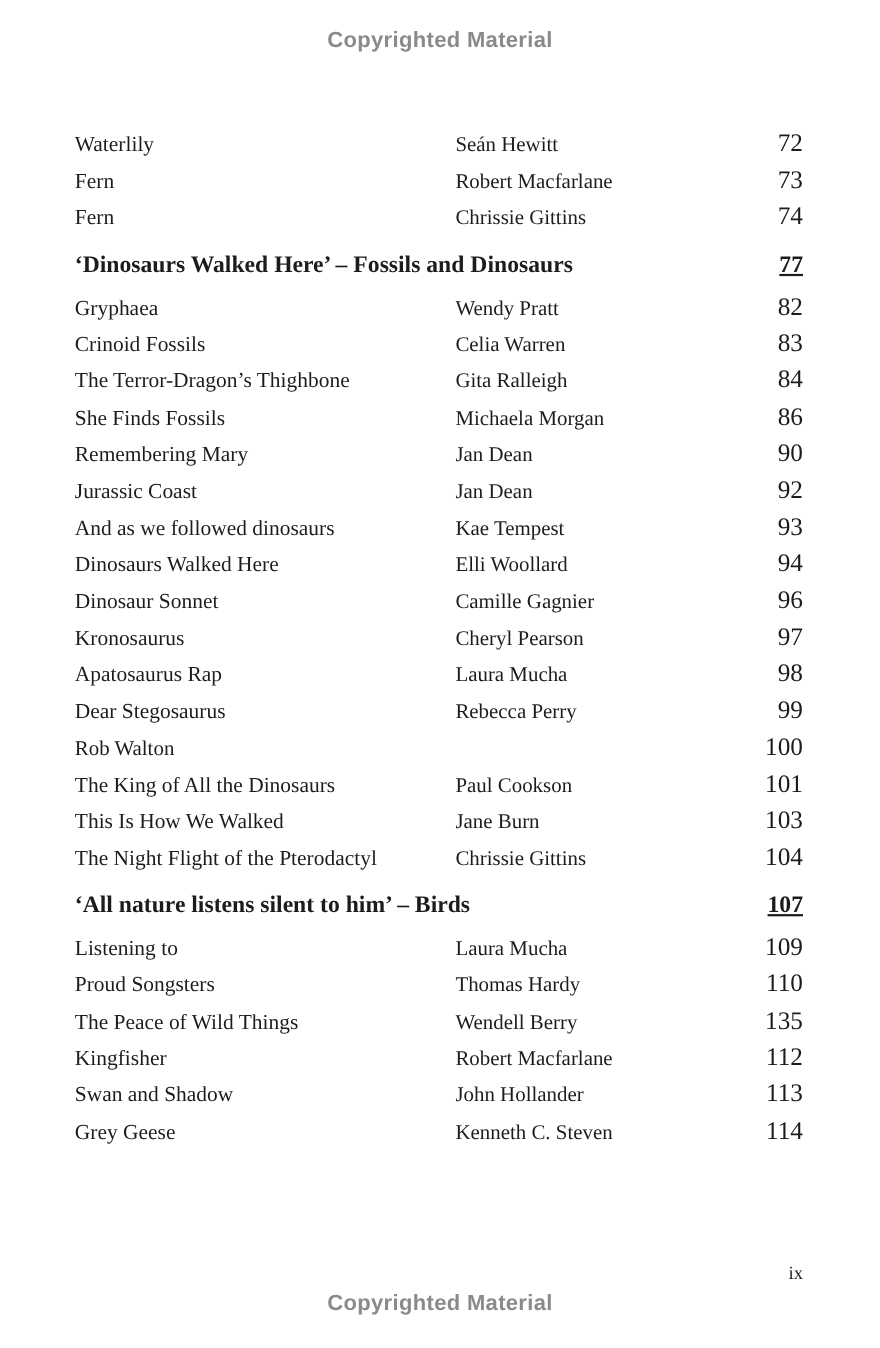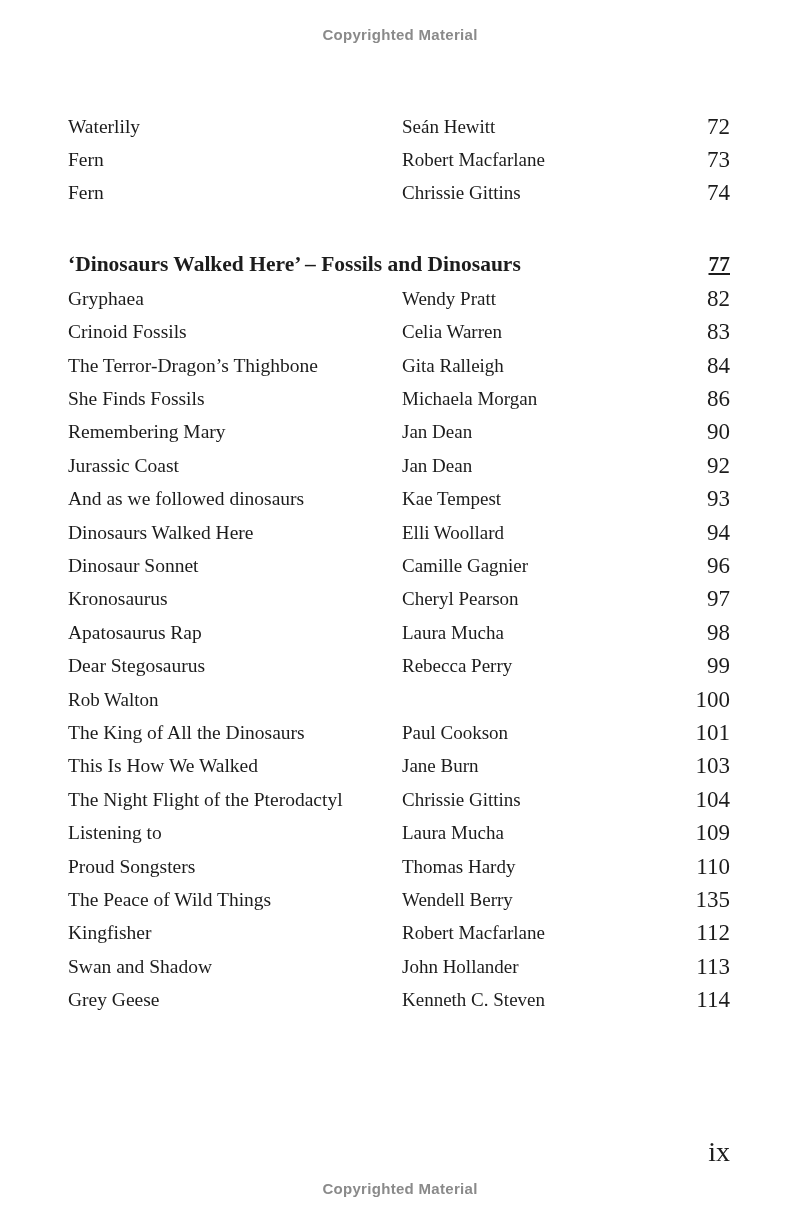--- a/index.html
+++ b/index.html
@@ -9,76 +9,77 @@
     background: #ffffff;
     position: relative;
     font-family: "Liberation Serif", serif;
     color: #1c1c1c;
     overflow: hidden;
   }
   .copyright {
     position: absolute; left: 0; width: 100%;
     text-align: center;
     font-family: "Liberation Sans", sans-serif;
-    font-size: 15px;
+    font-size: 20px;
     font-weight: bold;
     letter-spacing: 0.3px;
     color: #8a8a8a;
   }
   .copyright.top { top: 26px; }
   .copyright.bottom { bottom: 28px; }
   .toc {
     position: absolute;
     top: 110px; left: 68px; right: 70px;
   }
   .toc-row {
     display: flex;
-    align-items: center;
+    align-items: flex-end;
     height: 33.4px;
     white-space: nowrap;
+    gap: 12px;
   }
   .entry-title {
     width: 334px;
     font-size: 19.5px;
     overflow: hidden;
   }
   .entry-author {
     flex: 1;
     font-size: 19px;
     overflow: hidden;
   }
   .entry-page {
     width: 60px;
     text-align: right;
     font-size: 23px;
   }
   .heading-row {
     display: flex;
     align-items: center;
     height: 36px;
-    margin-top: 36px;
+    margin-top: 12px;
     white-space: nowrap;
   }
   .heading-title {
     flex: 1;
     font-size: 21.5px;
     font-weight: bold;
   }
   .heading-page {
     width: 60px;
     text-align: right;
     font-size: 21.5px;
     font-weight: bold;
     text-decoration: underline;
   }
   .folio {
     position: absolute;
     right: 70px;
     bottom: 57px;
-    font-size: 28px;
+    font-size: 17px;
   }
 </style>
 </head>
 <body>
 
 <div class="copyright top">Copyrighted Material</div>
 
 <div class="toc" id="toc">
     <div class="toc-row">
       <div class="entry-title">Waterlily</div>
@@ -171,20 +172,24 @@
     <div class="toc-row">
       <div class="entry-title">This Is How We Walked</div>
       <div class="entry-author">Jane Burn</div>
       <div class="entry-page">103</div>
     </div>
     <div class="toc-row">
       <div class="entry-title">The Night Flight of the Pterodactyl</div>
       <div class="entry-author">Chrissie Gittins</div>
       <div class="entry-page">104</div>
     </div>
+    <div class="heading-row">
+      <div class="heading-title">‘All nature listens silent to him’ – Birds</div>
+      <div class="heading-page">107</div>
+    </div>
     <div class="toc-row">
       <div class="entry-title">Listening to</div>
       <div class="entry-author">Laura Mucha</div>
       <div class="entry-page">109</div>
     </div>
     <div class="toc-row">
       <div class="entry-title">Proud Songsters</div>
       <div class="entry-author">Thomas Hardy</div>
       <div class="entry-page">110</div>
     </div>

